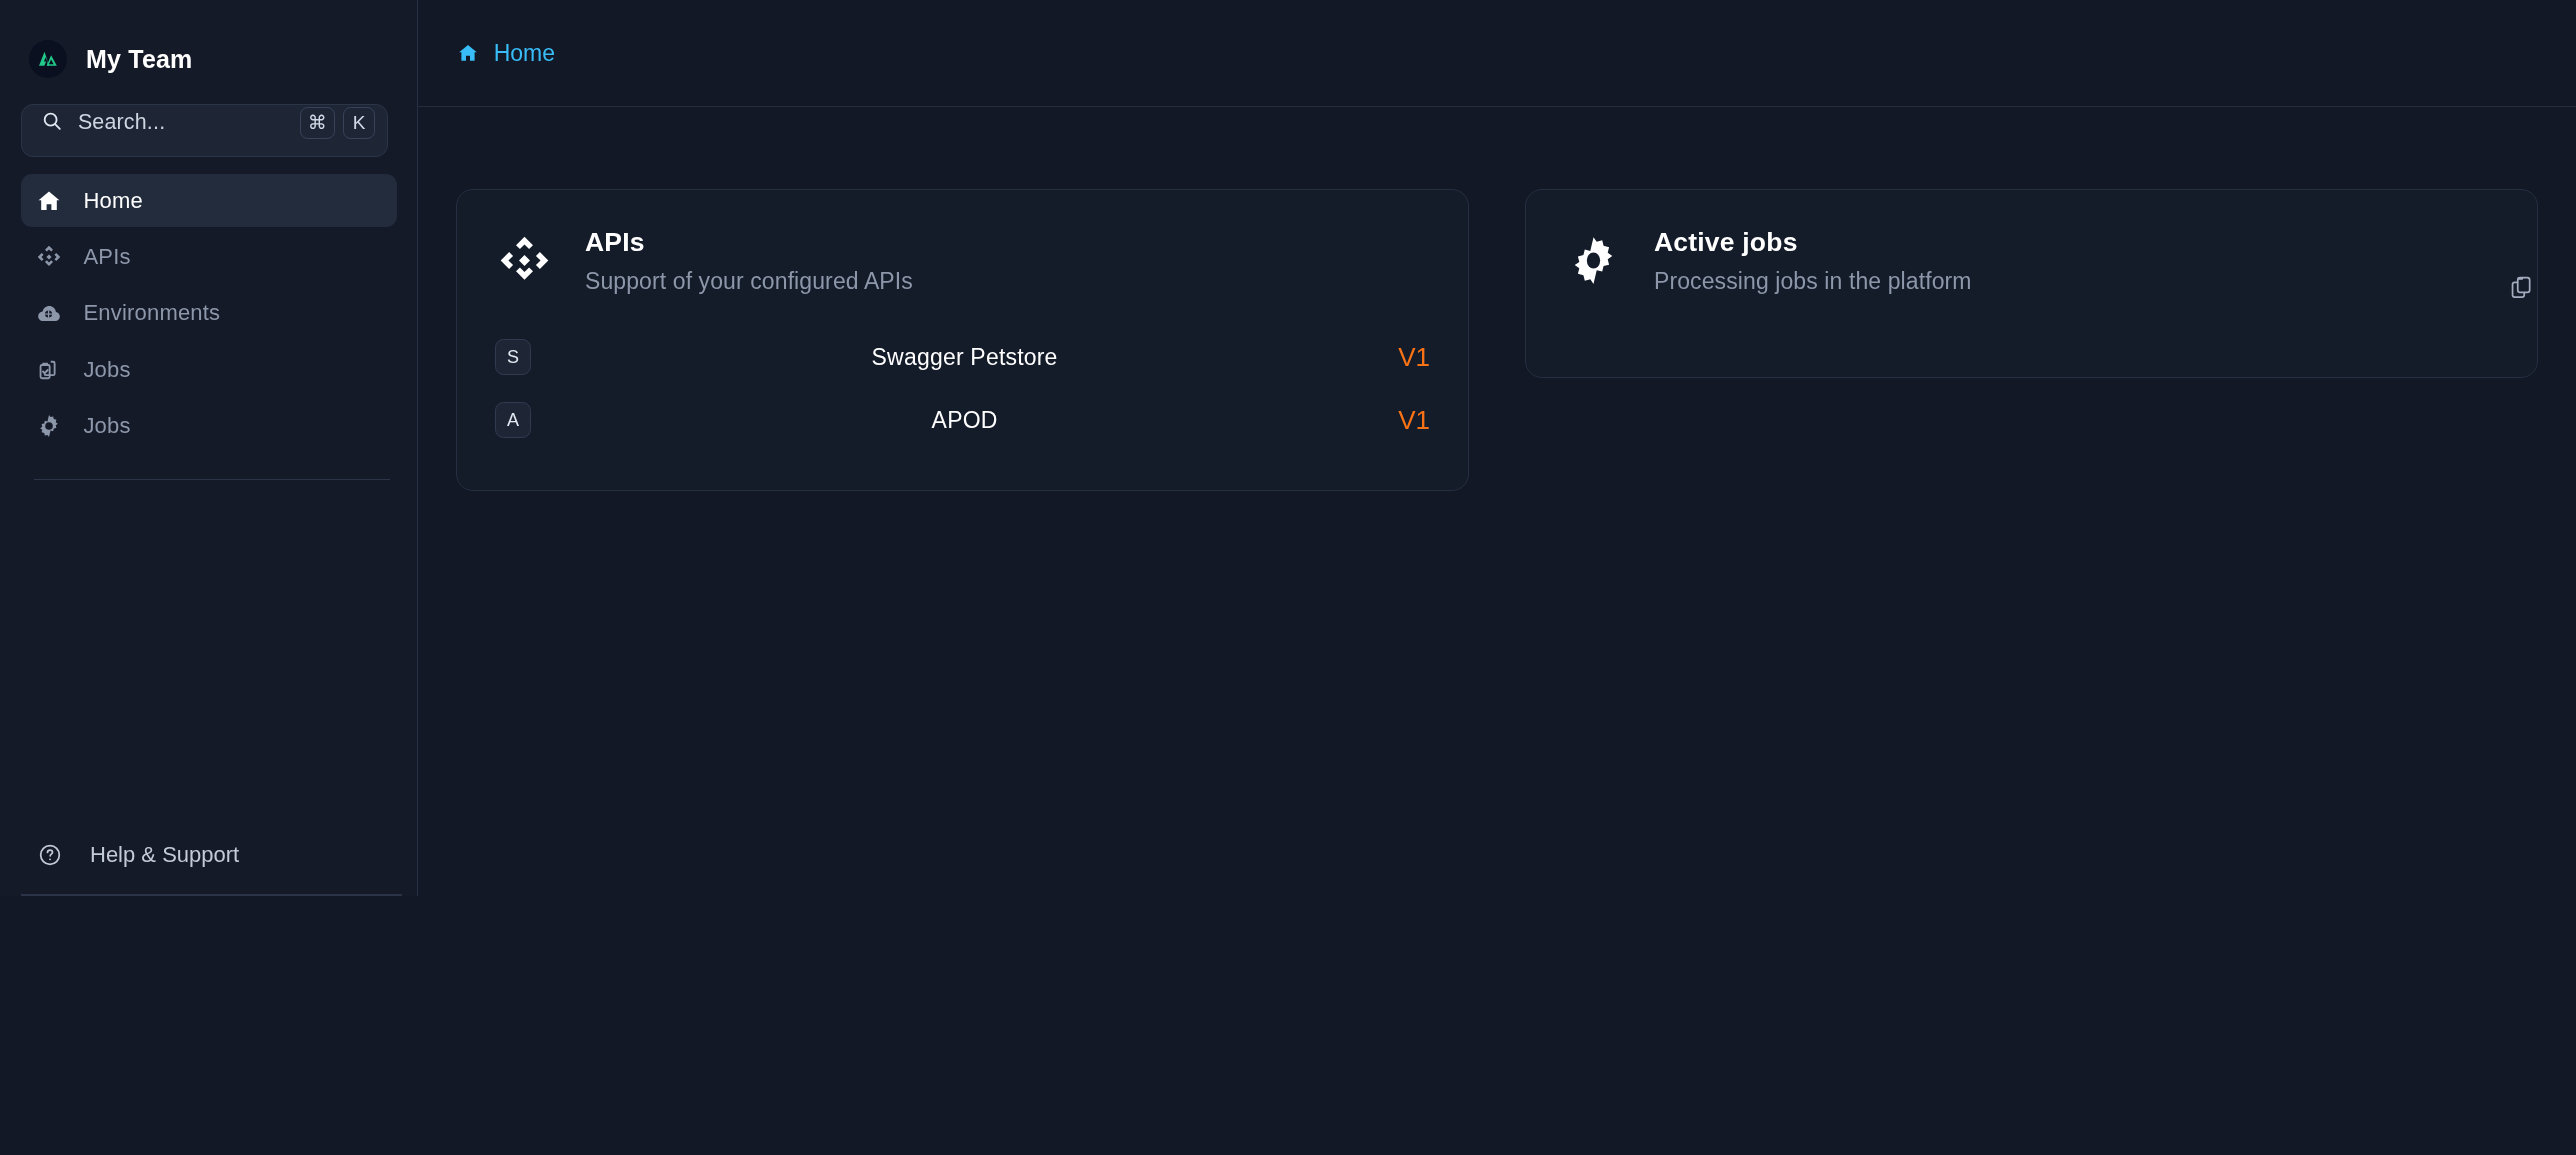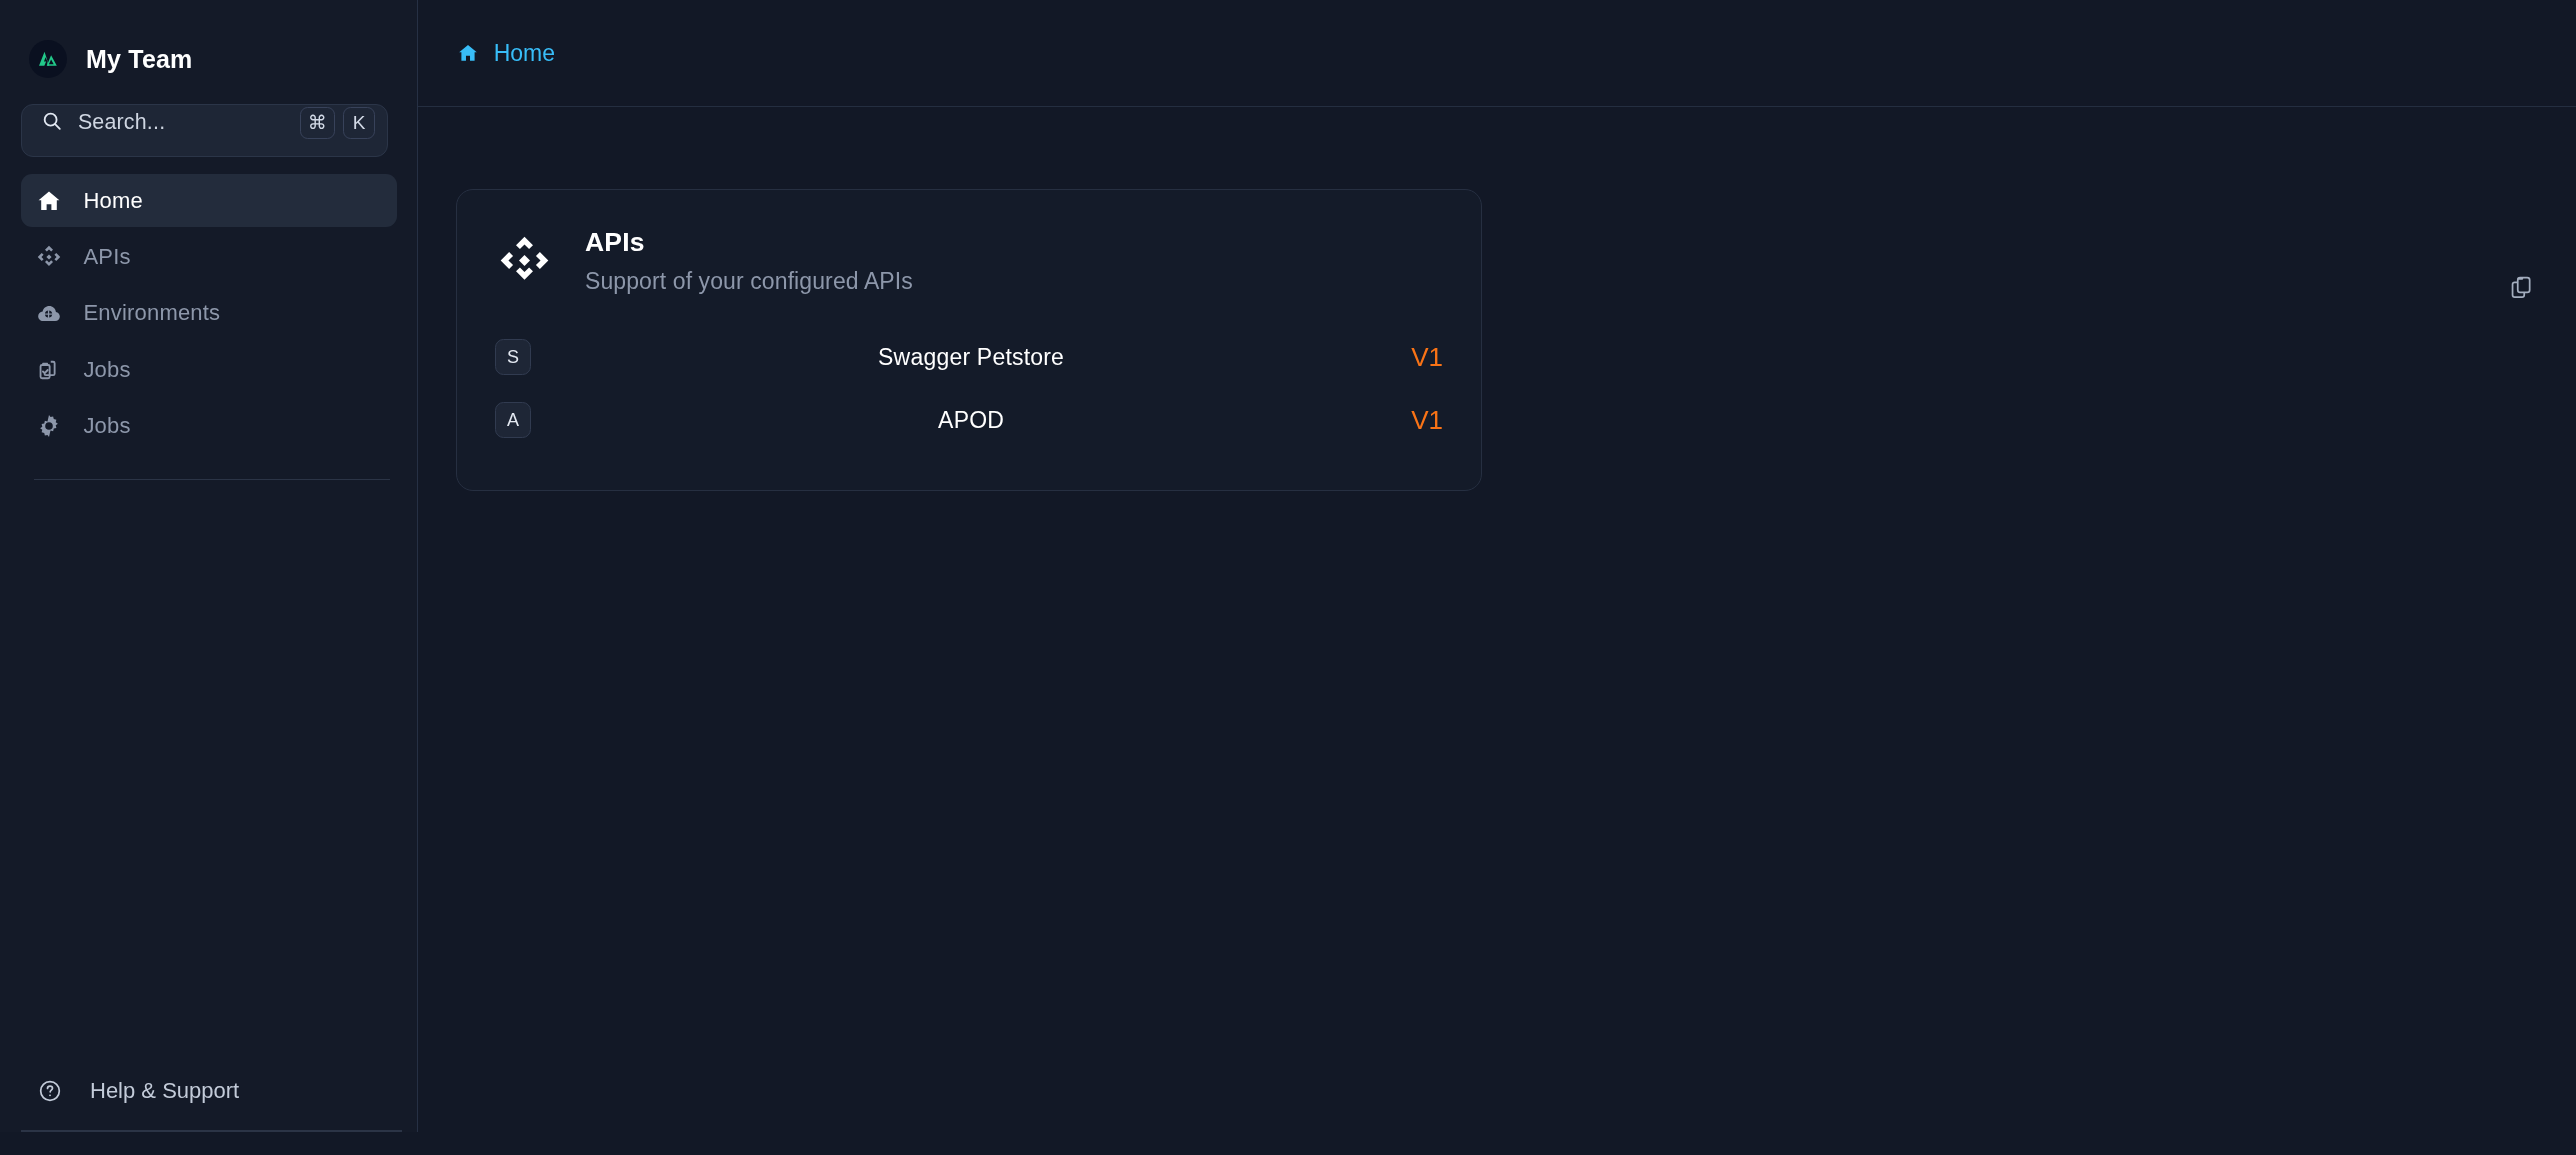--- a/index.html
+++ b/index.html
@@ -16,21 +16,21 @@
   .app {
     display: flex;
     width: 2576px;
     height: 1156px;
     background: #121826;
   }
 
   
   .sidebar {
     width: 418px;
-    height: 1132px;
+    height: 896px;
     flex: 0 0 418px;
     background: #141a28;
     border-right: 1.7px solid #263044;
     display: flex;
     flex-direction: column;
     position: relative;
   }
 
   .brand {
     display: flex;
@@ -402,18 +402,33 @@
 
             <div class="api-row">
               <span class="api-badge">A</span>
               <span class="api-name">APOD</span>
               <span class="api-ver">V1</span>
             </div>
 
           </div>
         </div>
 
+        <div class="card jobs">
+          <div class="card-head">
+            <span class="big-ico">
+              <svg width="55" height="55" viewBox="0 0 24 24">
+                <path fill="#ffffff" d="M12 1.8l1.4 2.0 2.4-.6.6 2.4 2.4.6-.6 2.4 2.0 1.4-2.0 1.4.6 2.4-2.4.6-.6 2.4-2.4-.6L12 22.2l-1.4-2.0-2.4.6-.6-2.4-2.4-.6.6-2.4-2.0-1.4 2.0-1.4-.6-2.4 2.4-.6.6-2.4 2.4.6L12 1.8z"></path>
+                <ellipse cx="12" cy="12" rx="2.9" ry="3.5" fill="#141b29"></ellipse>
+              </svg>
+            </span>
+            <div>
+              <div class="card-title">Active jobs</div>
+              <div class="card-sub">Processing jobs in the platform</div>
+            </div>
+          </div>
+          <div class="card-body"></div>
+        </div>
 
       </div>
     </div>
   </section>
 </div>
 
 
 </body></html>

